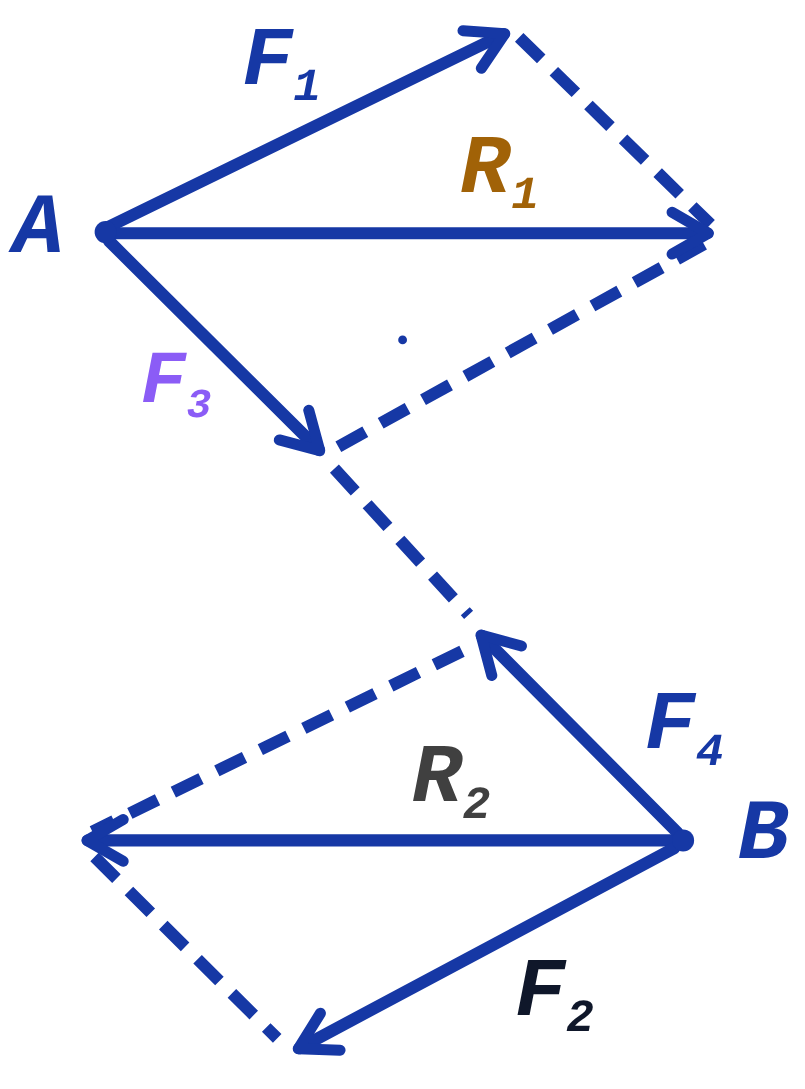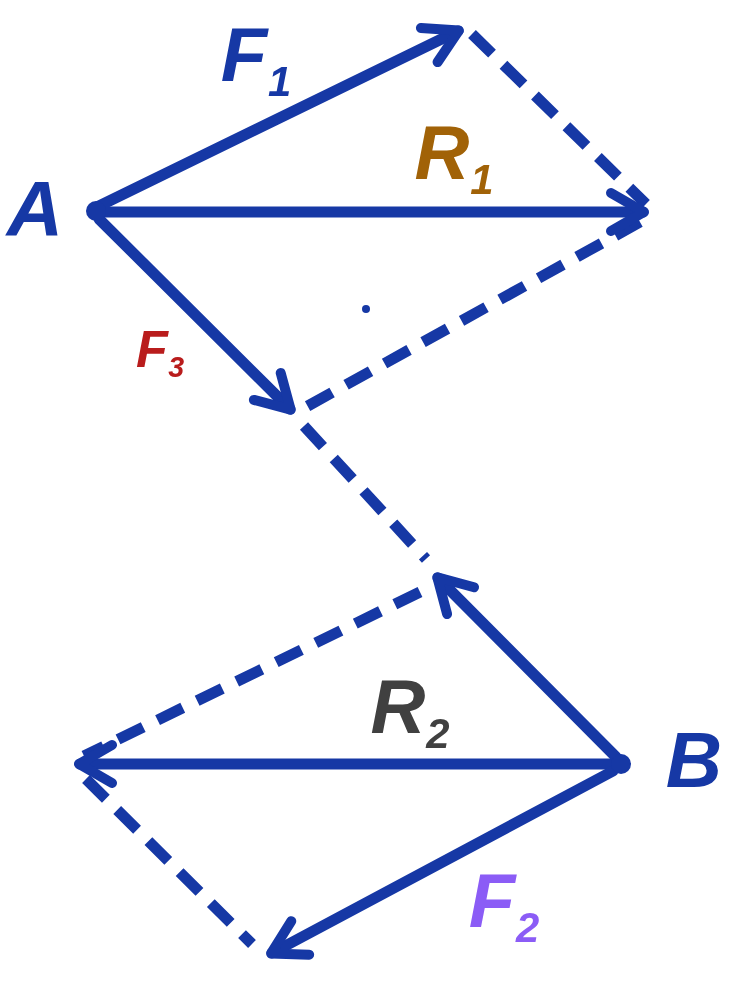--- a/index.html
+++ b/index.html
@@ -25,21 +25,21 @@
     position: absolute;
     left: 0;
     top: 0;
     width: 100%;
     height: 100%;
     pointer-events: none;
   }
   .vlabel {
     position: absolute;
     transform: translate(-50%, -50%);
-    font-family: Liberation Sans, sans-serif;
+    font-family: Liberation Mono, monospace;
     font-style: italic;
     font-weight: bold;
     line-height: 1;
     white-space: nowrap;
   }
   .vlabel .sub {
     font-size: 0.55em;
     font-style: italic;
     font-weight: bold;
     vertical-align: -0.35em;
@@ -70,18 +70,19 @@
         <line x1="613" y1="771" x2="272" y2="953" stroke="#1638a5" stroke-width="11" stroke-linecap="round" marker-end="url(#arrowhead)"></line>
         <circle cx="96" cy="211" r="10" fill="#1638a5"></circle>
         <circle cx="621" cy="764" r="10" fill="#1638a5"></circle>
         <circle cx="366" cy="309" r="4" fill="#1638a5"></circle>
       </g>
   </svg>
   <div id="labels">
       <div class="vlabel" style="left: 35px; top: 209px; font-size: 78px; color: rgb(22, 56, 165);"><span>A</span></div>
       <div class="vlabel" style="left: 256px; top: 60px; font-size: 76px; color: rgb(22, 56, 165);"><span>F</span><span class="sub">1</span></div>
       <div class="vlabel" style="left: 454px; top: 158px; font-size: 76px; color: #a16207;"><span>R</span><span class="sub">1</span></div>
-      <div class="vlabel" style="left: 160px; top: 352px; font-size: 52px; color: #b91c1c;"><span>F</span><span class="sub">3</span></div>
+      <div class="vlabel" style="left: 160px; top: 352px; font-size: 68px; color: #8b5cf6;"><span>F</span><span class="sub">3</span></div>
+      <div class="vlabel" style="left: 622px; top: 664px; font-size: 76px; color: rgb(22, 56, 165);"><span>F</span><span class="sub">4</span></div>
       <div class="vlabel" style="left: 410px; top: 712px; font-size: 76px; color: #404040;"><span>R</span><span class="sub">2</span></div>
       <div class="vlabel" style="left: 694px; top: 760px; font-size: 78px; color: rgb(22, 56, 165);"><span>B</span></div>
-      <div class="vlabel" style="left: 504px; top: 906px; font-size: 76px; color: #8b5cf6;"><span>F</span><span class="sub">2</span></div>
+      <div class="vlabel" style="left: 504px; top: 906px; font-size: 76px; color: #0f172a;"><span>F</span><span class="sub">2</span></div>
     </div>
 </div>
 
 </body></html>

